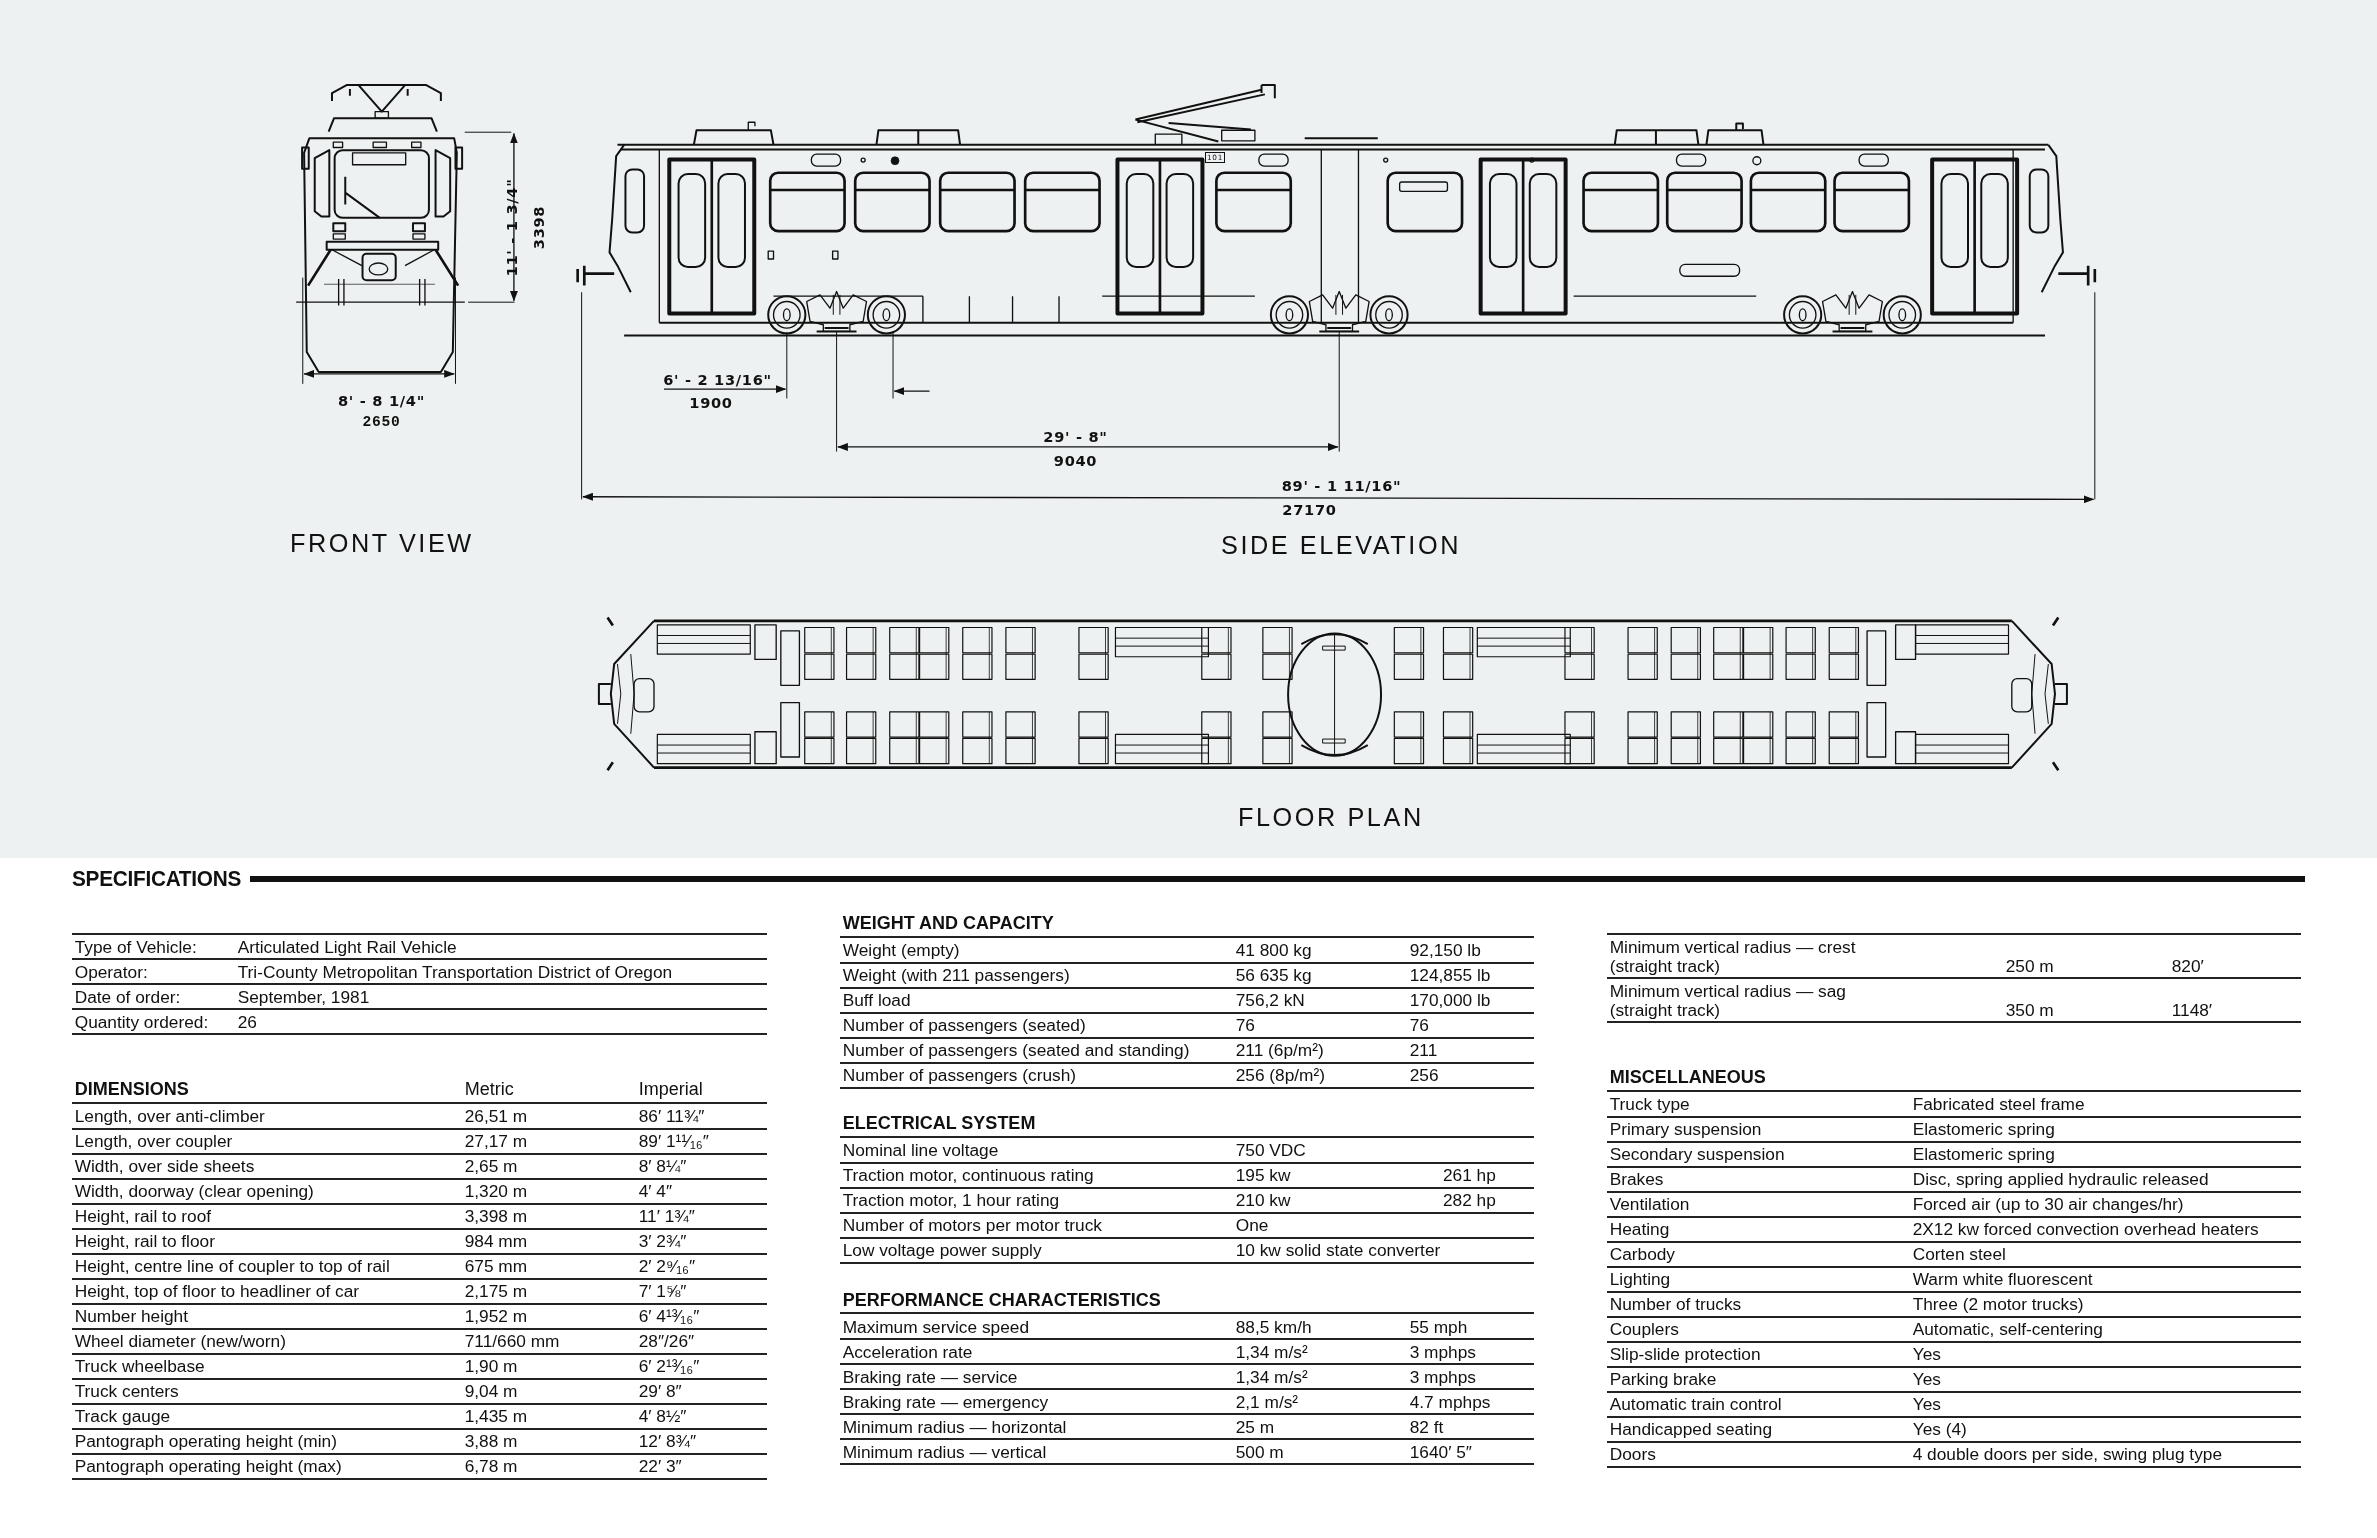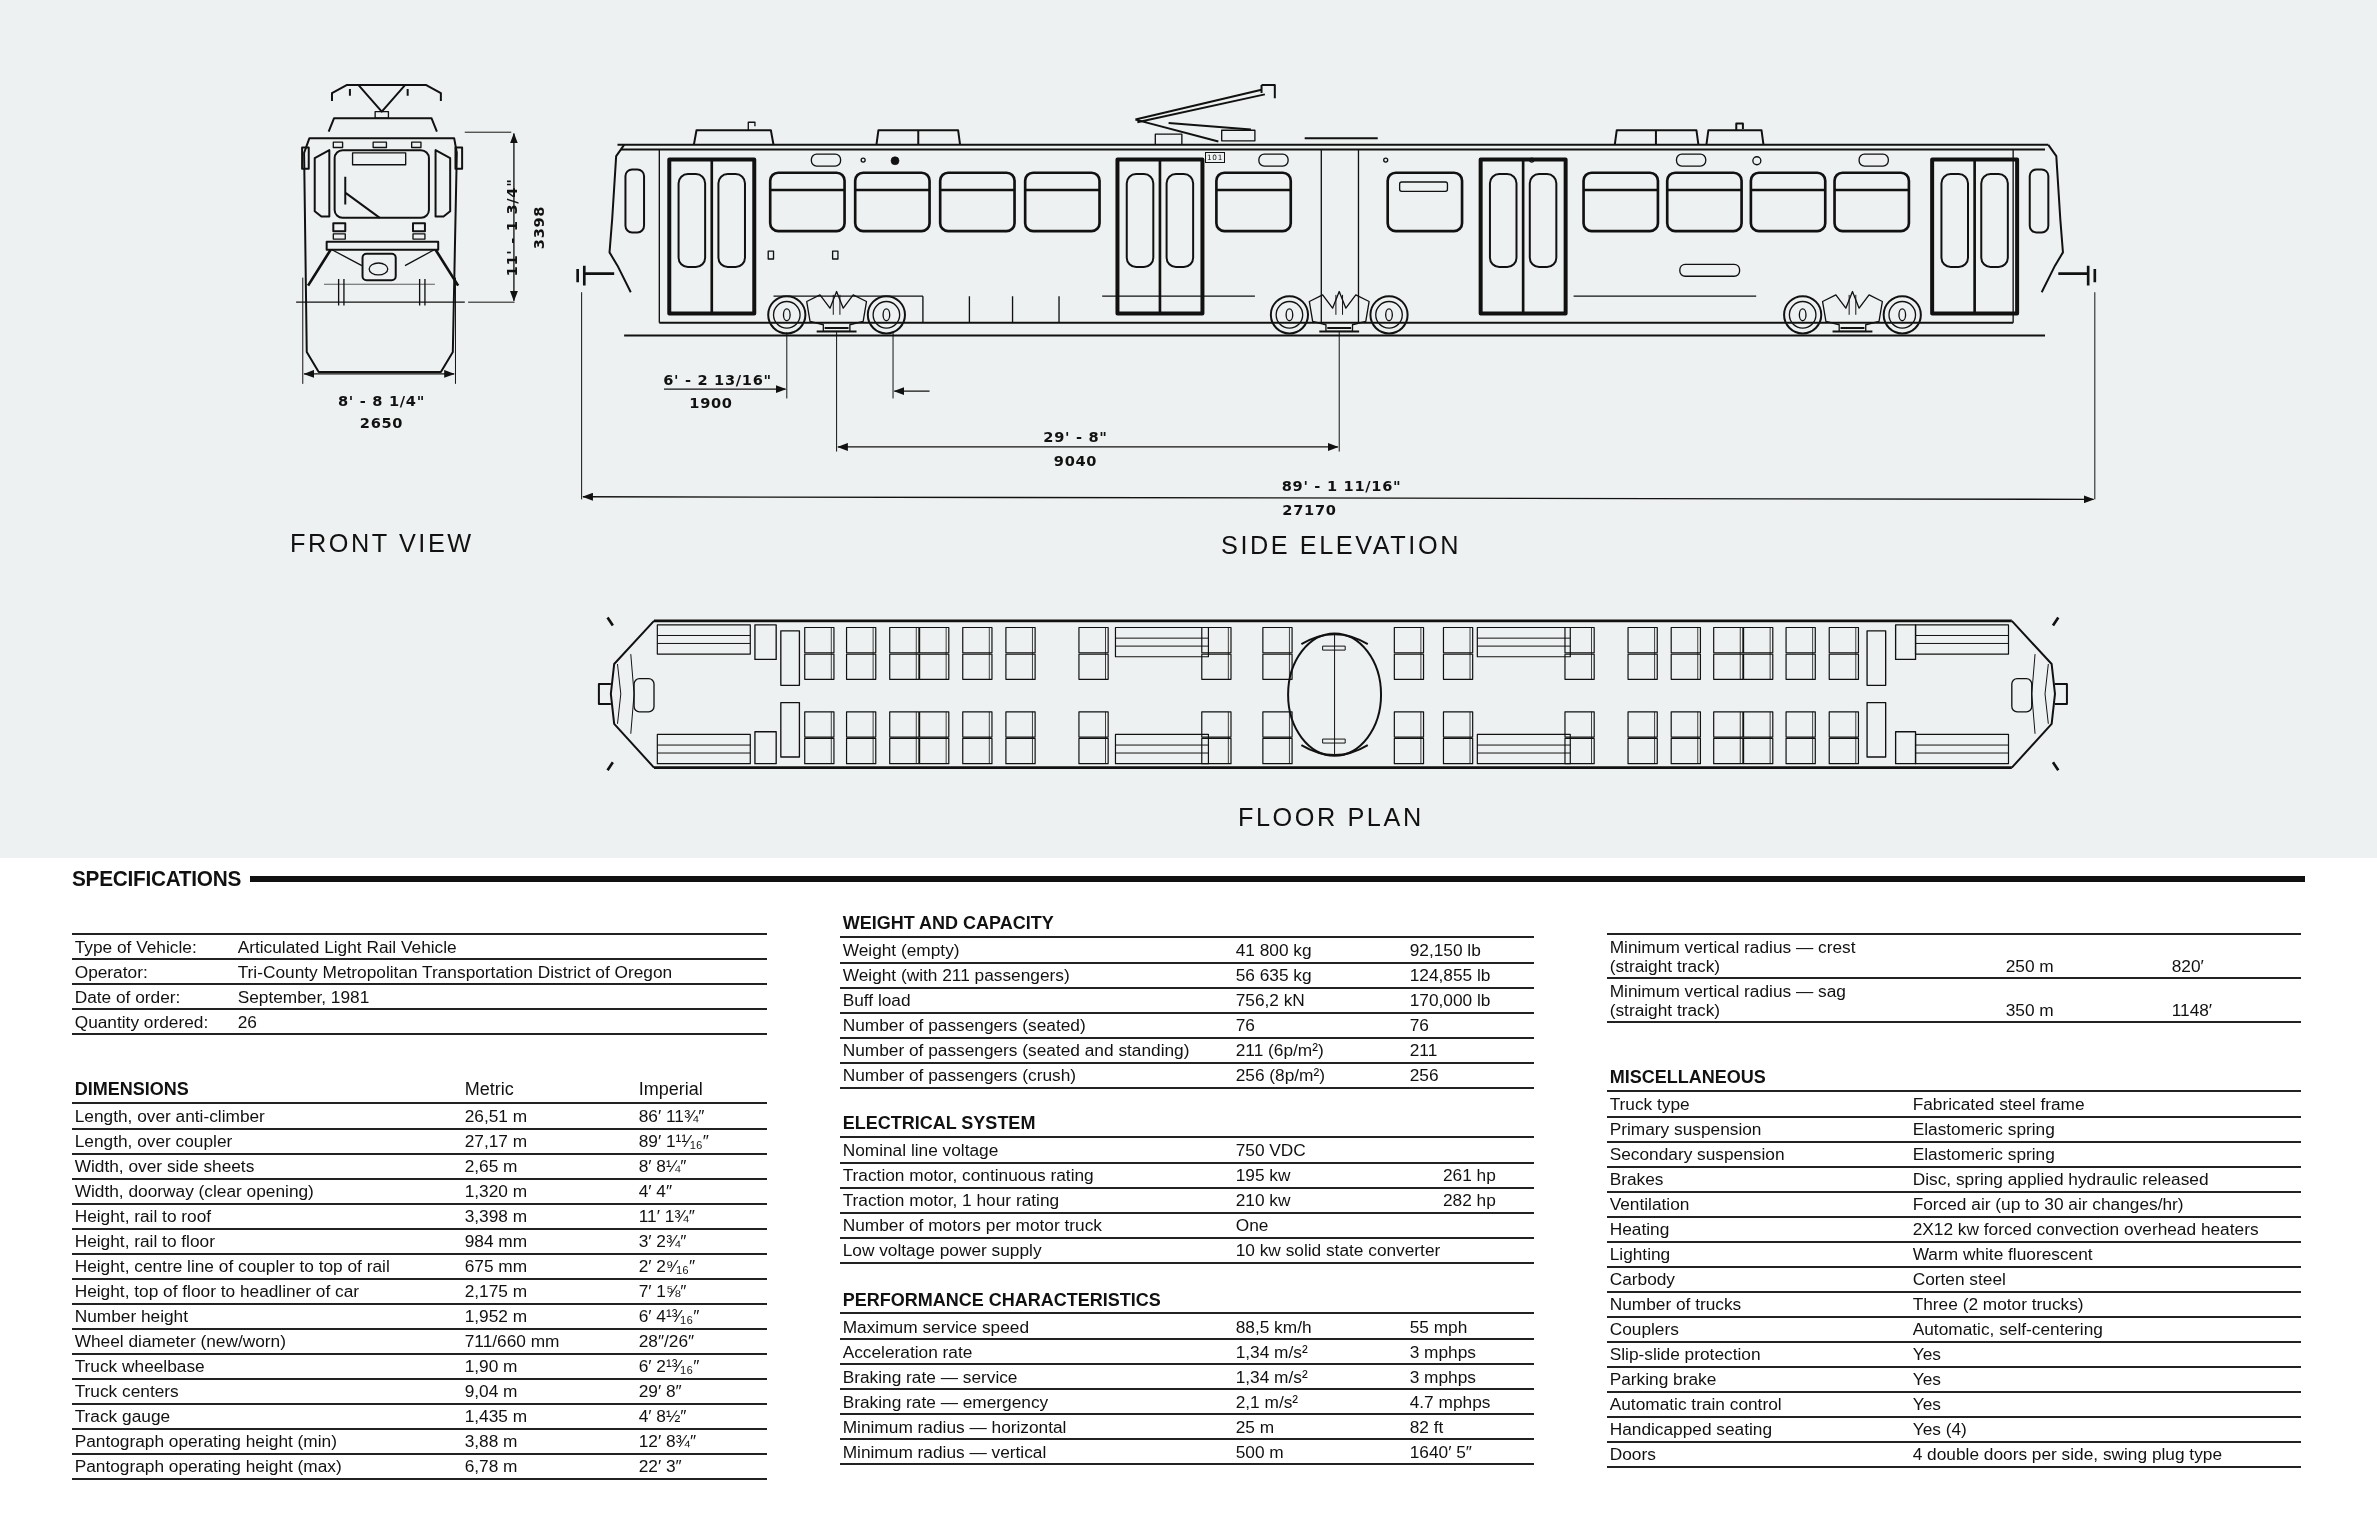--- a/index.html
+++ b/index.html
@@ -280,21 +280,21 @@
       <rect x="1992" y="973" width="34" height="6" stroke-width="1.5"></rect>
       <rect x="1992" y="1113" width="34" height="6" stroke-width="1.5"></rect>
     </g>
   </svg>
 
   <div class="view-label" style="left:290px; top:528px;">FRONT VIEW</div>
   <div class="view-label" style="left:1221px; top:530px;">SIDE ELEVATION</div>
   <div class="view-label" style="left:1238px; top:802px;">FLOOR PLAN</div>
 
   <div class="dim-label" style="left:315px; top:392px; width:133px;">8' - 8 1/4"</div>
-  <div class="dim-label" style="left:315px; top:414px; width:133px;">2650</div>
+  <div class="dim-label" style="left:315px; top:414px; width:133px;font-family:Liberation Mono, monospace;">2650</div>
   <div class="dim-label" style="left:438px; top:219px; width:146px; transform:rotate(-90deg);">11' - 1 3/4"</div>
   <div class="dim-label" style="left:465px; top:219px; width:146px; transform:rotate(-90deg);">3398</div>
 
   <div class="dim-label" style="left:651px; top:371px; width:133px;">6' - 2 13/16"</div>
   <div class="dim-label" style="left:651px; top:394px; width:120px;">1900</div>
   <div class="dim-label" style="left:1029px; top:428px; width:93px;">29' - 8"</div>
   <div class="dim-label" style="left:1029px; top:452px; width:93px;">9040</div>
   <div class="dim-label" style="left:1262px; top:477px; width:159px;">89' - 1 11/16"</div>
   <div class="dim-label" style="left:1230px; top:501px; width:159px;">27170</div>
   <div class="dim-label" style="left:1205px; top:152px; width:20px; font-size:7.3px; font-weight:normal; border:0.7px solid #111; padding:0 0.7px;">101</div>
@@ -606,26 +606,26 @@
         </tr>
         <tr>
           <td>Ventilation</td>
           <td>Forced air (up to 30 air changes/hr)</td>
         </tr>
         <tr>
           <td>Heating</td>
           <td>2X12 kw forced convection overhead heaters</td>
         </tr>
         <tr>
+          <td>Carbody</td>
+          <td>Corten steel</td>
+        </tr>
+        <tr>
           <td>Lighting</td>
           <td>Warm white fluorescent</td>
-        </tr>
-        <tr>
-          <td>Carbody</td>
-          <td>Corten steel</td>
         </tr>
         <tr>
           <td>Number of trucks</td>
           <td>Three (2 motor trucks)</td>
         </tr>
         <tr>
           <td>Couplers</td>
           <td>Automatic, self-centering</td>
         </tr>
         <tr>

